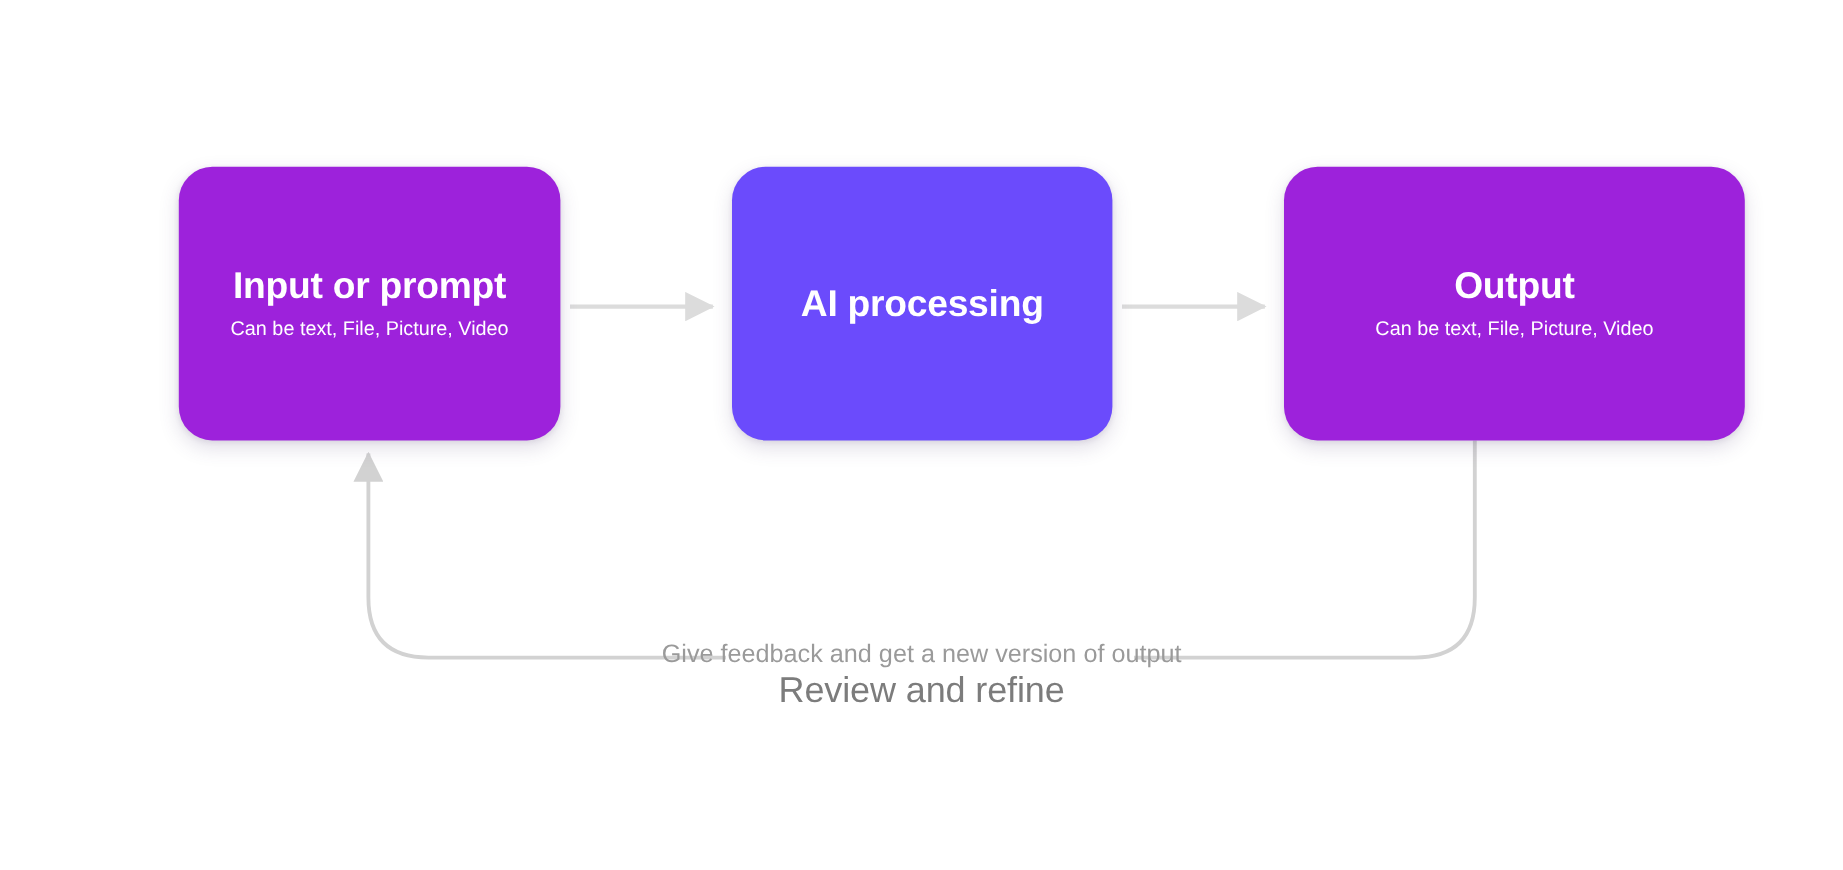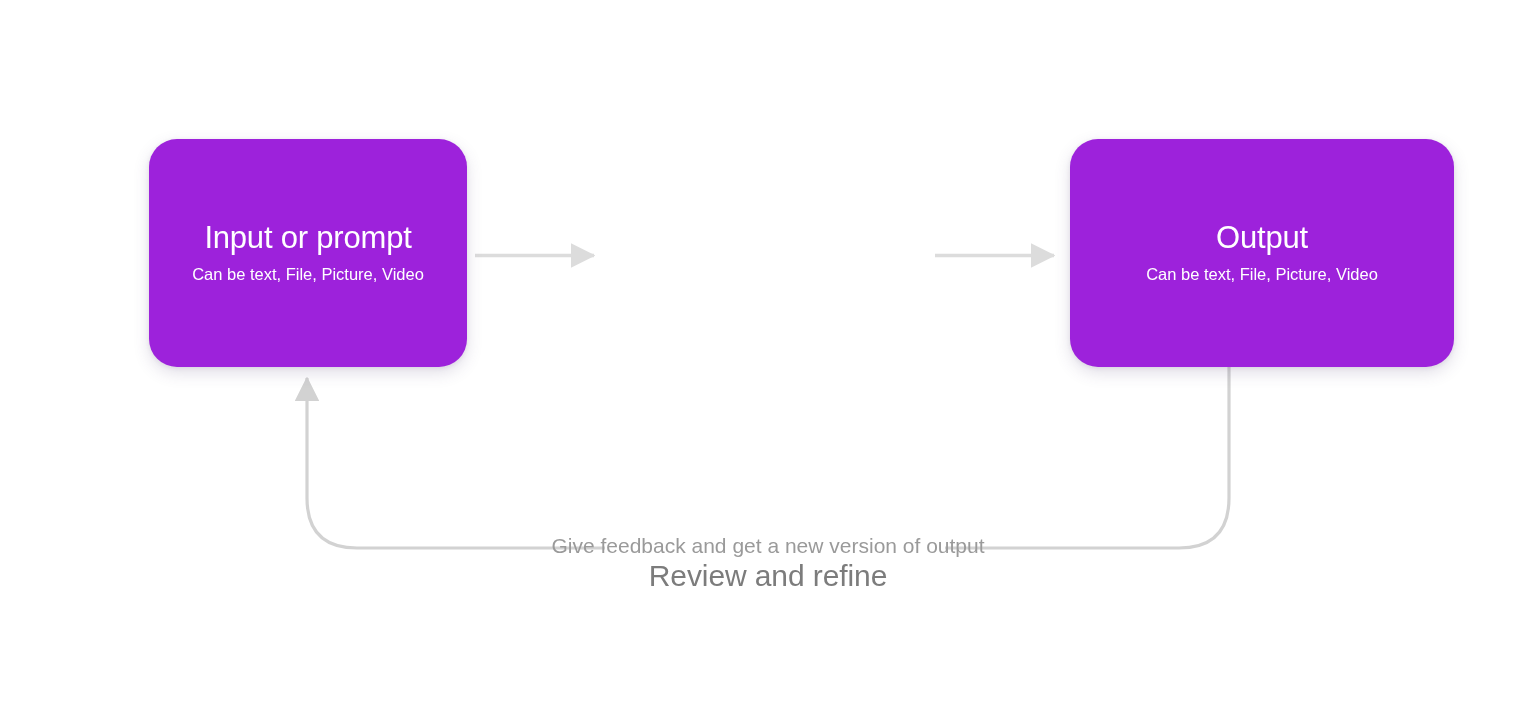--- a/index.html
+++ b/index.html
@@ -38,21 +38,21 @@
     flex-direction: column;
     align-items: center;
     justify-content: center;
     text-align: center;
     box-shadow: 0 6px 16px rgba(80, 60, 110, 0.17),
                 0 1px 4px rgba(80, 60, 110, 0.10);
   }
   .stage-title {
     color: #ffffff;
     font-size: 31px;
-    font-weight: 400;
+    font-weight: 700;
     line-height: 1.12;
     letter-spacing: -0.2px;
     white-space: nowrap;
   }
   .stage-subtitle {
     color: #ffffff;
     font-size: 16.5px;
     font-weight: 400;
     line-height: 1.2;
     margin-top: 9px;
@@ -118,20 +118,23 @@
 
       <path d="M 605 548 L 357 548 Q 307 548 307 498 L 307 378" fill="none" stroke="#d2d2d2" stroke-width="3.2" stroke-linecap="butt" marker-end="url(#arrow-up)"></path>
     </g>
   </svg>
 
   <div id="stage-input" class="stage" style="background:#9d22db;">
     <span class="stage-title">Input or prompt</span>
     <span class="stage-subtitle">Can be text, File, Picture, Video</span>
   </div>
 
+  <div id="stage-process" class="stage" style="background:#6b4bfc;">
+    <span class="stage-title">AI processing</span>
+  </div>
 
   <div id="stage-output" class="stage" style="background:#9d22db;">
     <span class="stage-title">Output</span>
     <span class="stage-subtitle">Can be text, File, Picture, Video</span>
   </div>
 
   <div id="feedback-caption">
     <span id="feedback-subtitle">Give feedback and get a new version of output</span>
     <span id="feedback-title">Review and refine</span>
   </div>

